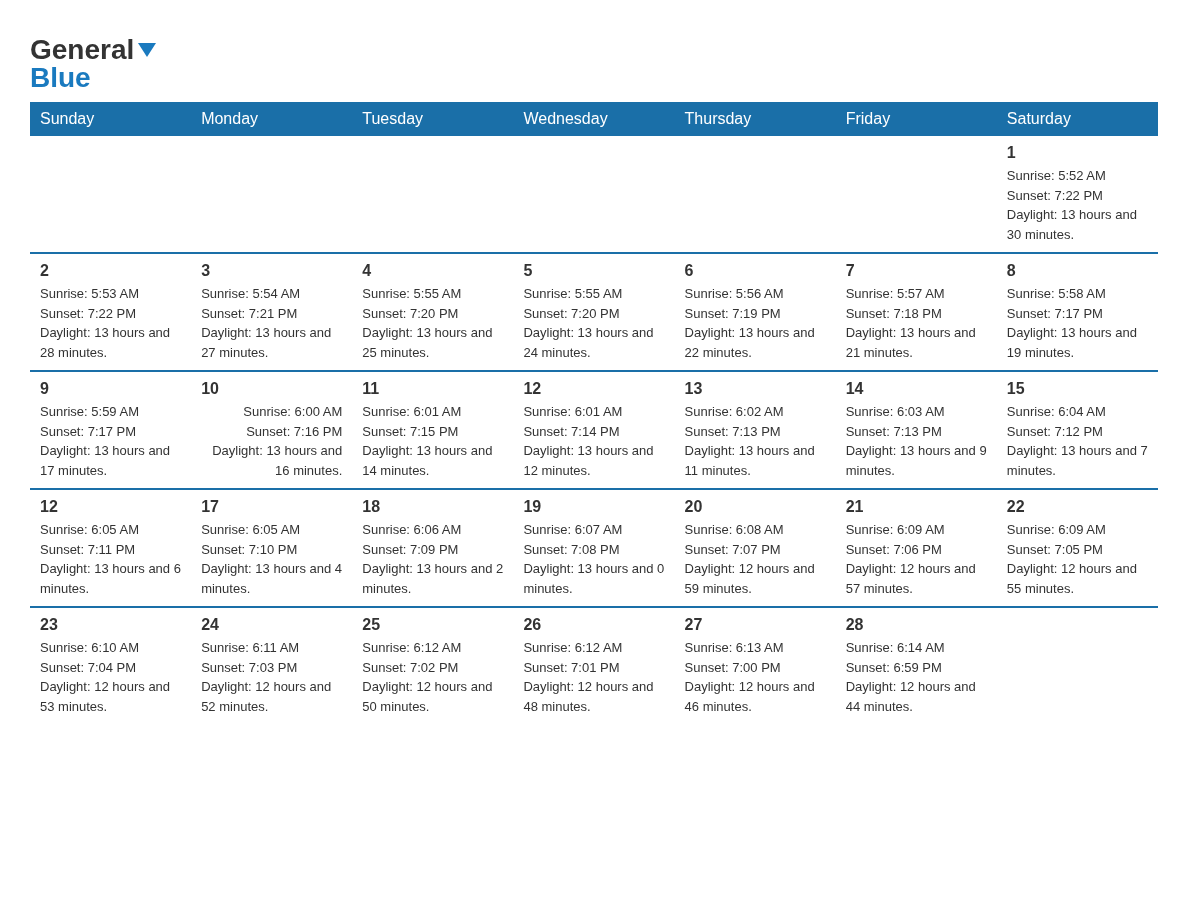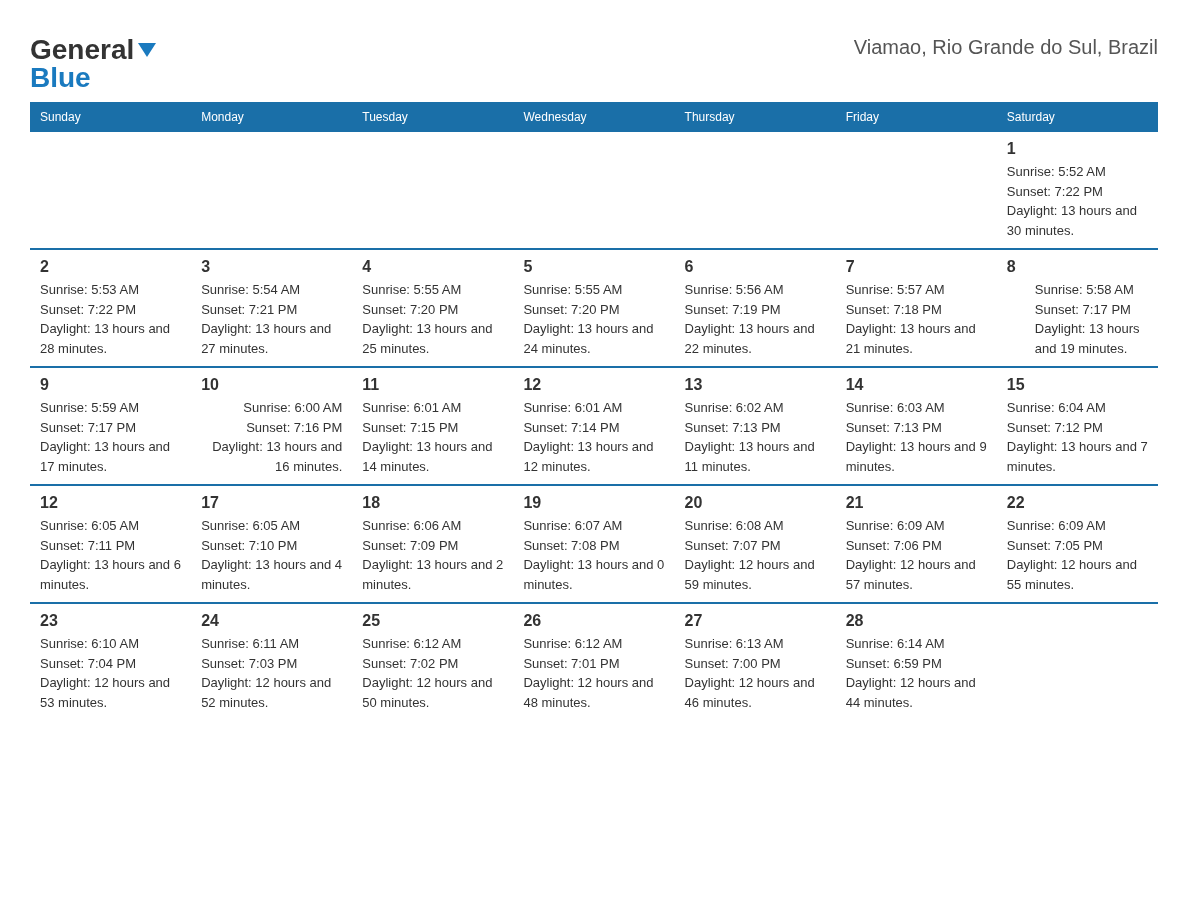--- a/index.html
+++ b/index.html
@@ -49,21 +49,21 @@
     table {
       width: 100%;
       border-collapse: collapse;
       table-layout: fixed;
     }
     th {
       background-color: #1a6fa8;
       color: #fff;
       text-align: left;
       padding: 8px 10px;
-      font-size: 12px;
+      font-size: 16px;
       font-weight: normal;
     }
     td {
       vertical-align: top;
       padding: 8px 10px;
       border-bottom: 2px solid #1a6fa8;
       font-size: 13px;
       color: #333;
       height: 110px;
       width: calc(100% / 7);
@@ -97,21 +97,20 @@
         <svg width="18" height="14" viewBox="0 0 18 14">
             <polygon points="0,0 18,0 9,14" fill="#1a7abf"></polygon>
           </svg>
       </span>
     </div>
     <div>
       <span class="logo-text-blue">Blue</span>
     </div>
   </div>
   <div class="title-section">
-    <div class="location">Viamao, Rio Grande do Sul, Brazil</div>
   </div>
 </div>
 
 <table>
   <thead>
     <tr>
     <th>Sunday</th>
         <th>Monday</th>
         <th>Tuesday</th>
         <th>Wednesday</th>
@@ -167,21 +166,21 @@
 Daylight: 13 hours and 22 minutes.</div>
         </td>
         <td>
           <span class="day-num">7</span>
           <div class="day-info" style="white-space: pre-line;">Sunrise: 5:57 AM
 Sunset: 7:18 PM
 Daylight: 13 hours and 21 minutes.</div>
         </td>
         <td>
           <span class="day-num">8</span>
-          <div class="day-info" style="white-space: pre-line; margin-left: 28px;">Sunrise: 5:58 AM
+          <div class="day-info" style="white-space: pre-line;">Sunrise: 5:58 AM
 Sunset: 7:17 PM
 Daylight: 13 hours and 19 minutes.</div>
         </td>
       </tr>
       <tr>
         <td>
           <span class="day-num">9</span>
           <div class="day-info" style="white-space: pre-line;">Sunrise: 5:59 AM
 Sunset: 7:17 PM
 Daylight: 13 hours and 17 minutes.</div>

